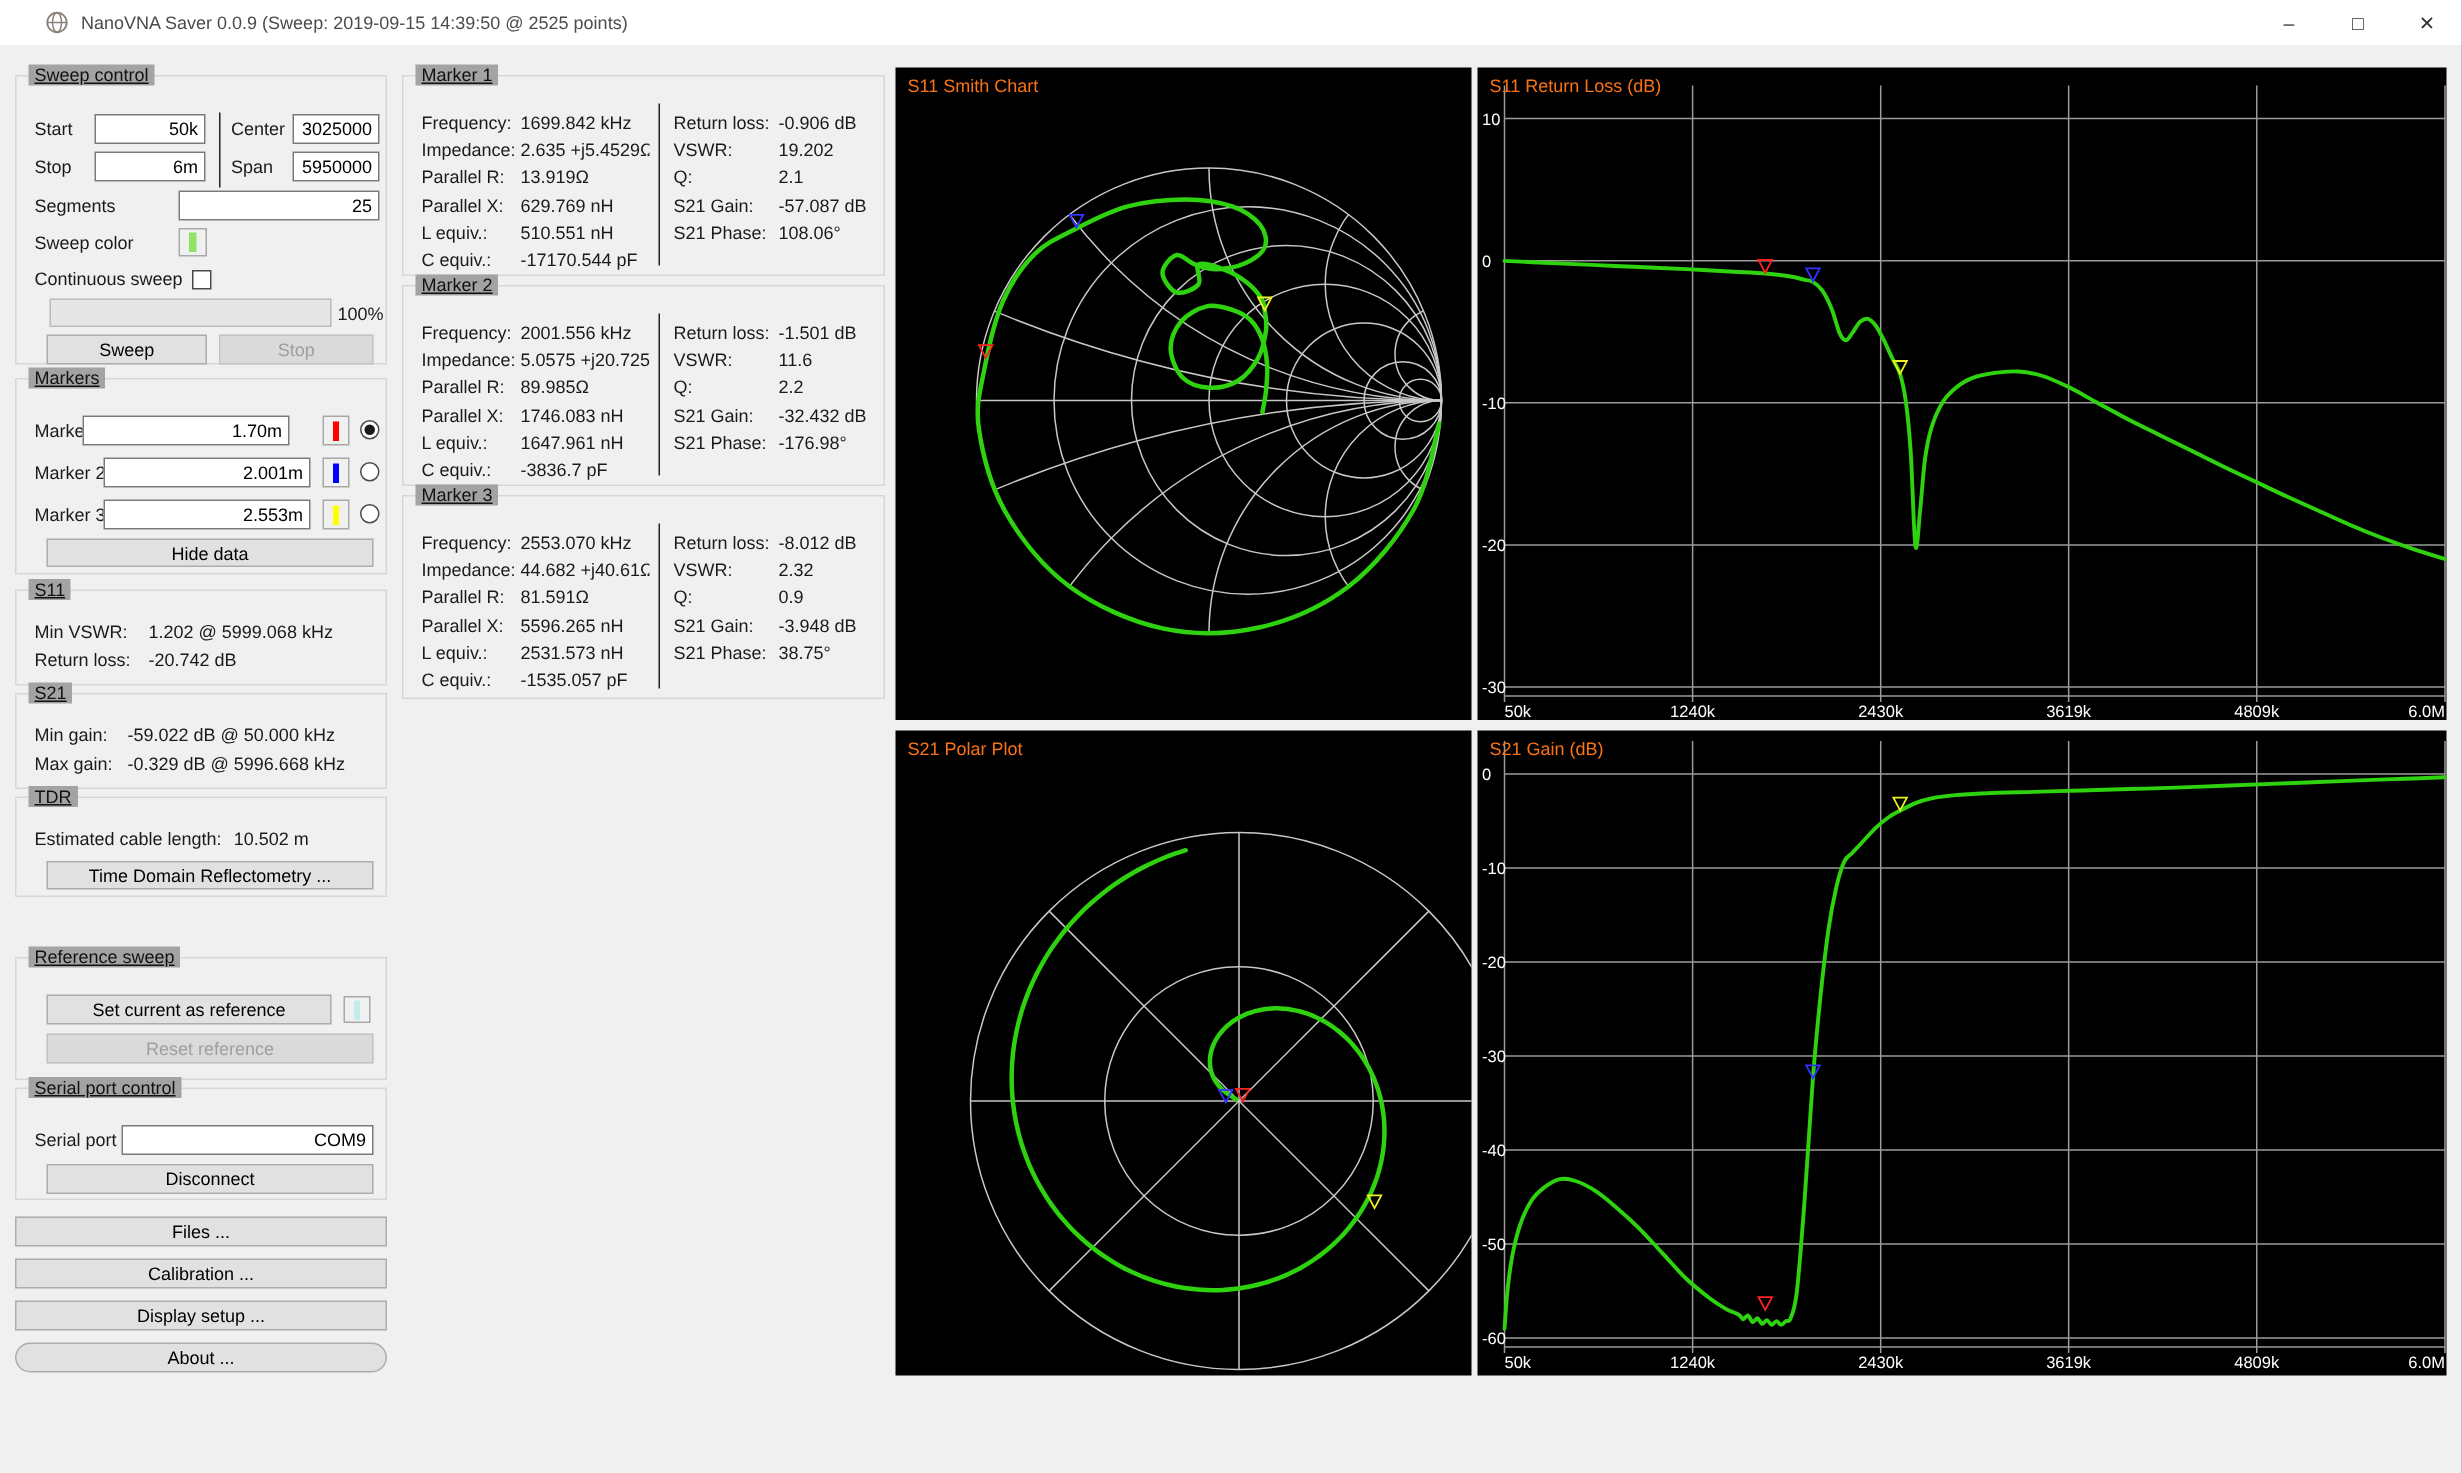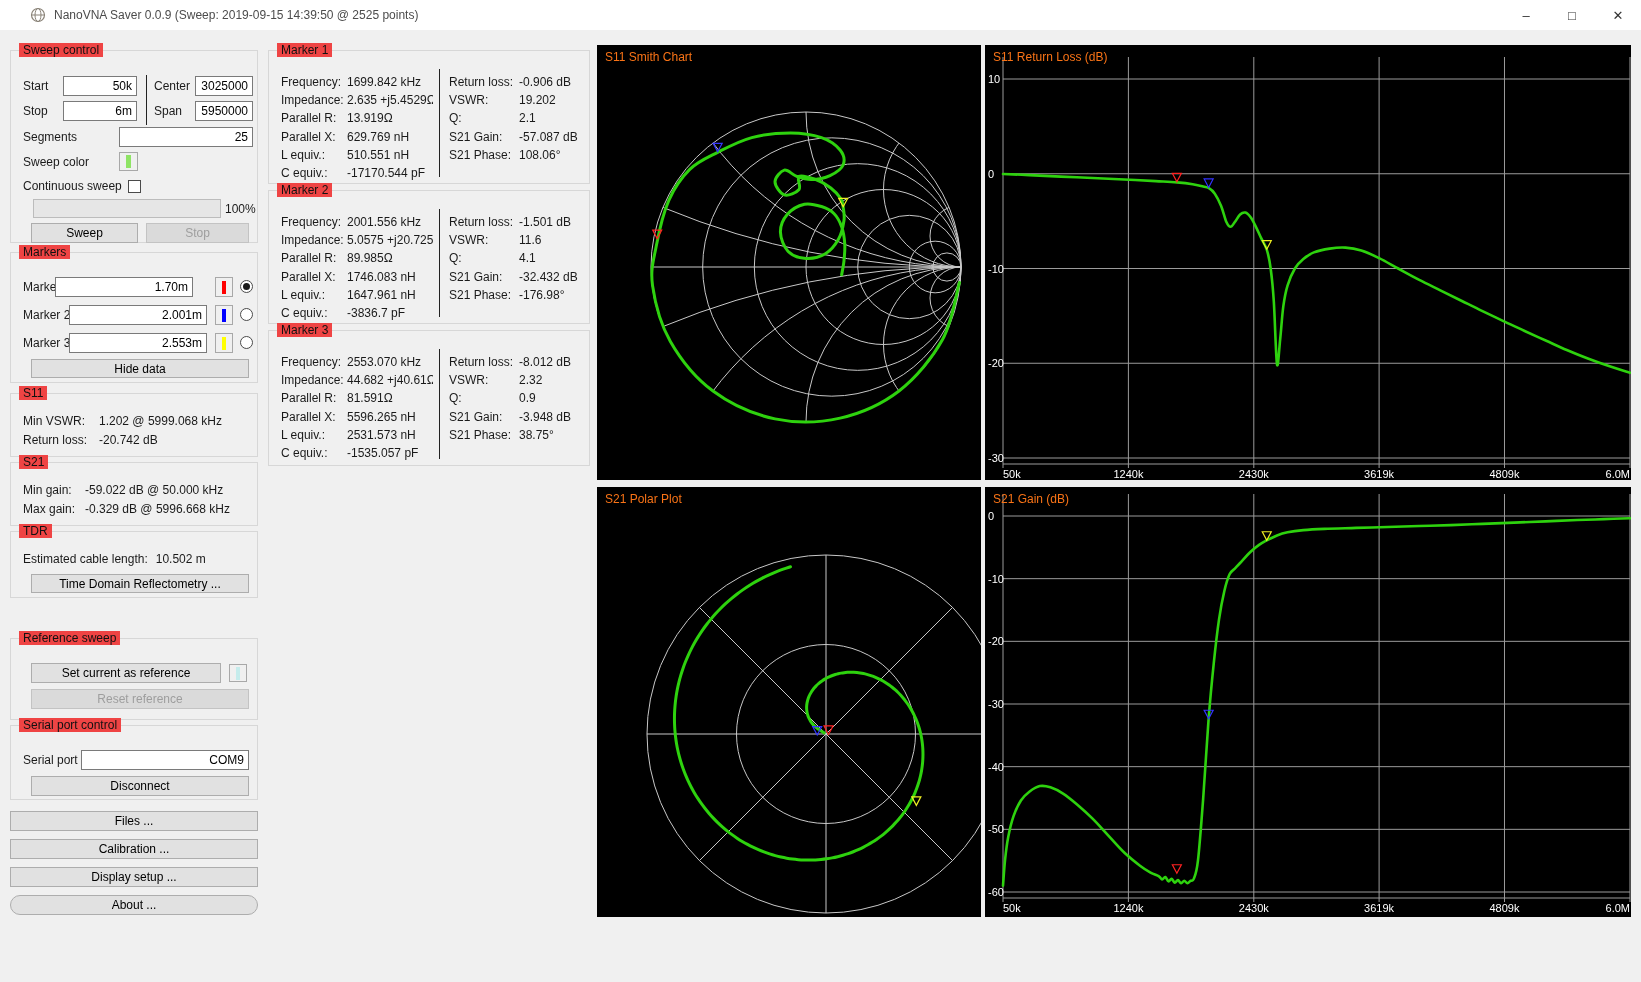--- a/index.html
+++ b/index.html
@@ -9,22 +9,22 @@
   
   .titlebar{position:absolute;left:0;top:0;width:100%;height:30px;background:#ffffff;
             display:flex;align-items:center;}
   .app-icon{margin-left:30px;width:16px;height:16px;flex:0 0 auto;}
   .title-text{margin-left:8px;color:#4c4c4c;font-size:12px;}
   .win-controls{margin-left:auto;display:flex;height:30px;}
   .win-btn{width:46px;height:30px;display:flex;align-items:center;justify-content:center;
            color:#333;font-size:13px;}
   
   .groupbox{position:absolute;border:1px solid #d7d7d7;background:#f0f0f0;box-sizing:border-box;}
-  .gb-title{position:absolute;top:-8px;left:8px;background:#ef4444;padding:0 4px;color:#111;
-            white-space:nowrap;line-height:14px;}
+  .gb-title{position:absolute;top:-8px;left:8px;background:#a3a3a3;padding:0 4px;color:#111;
+            white-space:nowrap;line-height:14px;text-decoration:underline;}
   
   .tb{position:absolute;box-sizing:border-box;background:#fff;border:1px solid #7a7a7a;
       text-align:right;padding:0 4px;font-size:12px;font-family:inherit;color:#000;height:20px;}
   .btn{position:absolute;box-sizing:border-box;background:#e1e1e1;border:1px solid #adadad;
        display:flex;align-items:center;justify-content:center;font-size:12px;color:#000;
        cursor:default;white-space:nowrap;}
   .btn.disabled{background:#dadada;border-color:#c3c3c3;color:#9e9e9e;}
   .lblabs{position:absolute;white-space:nowrap;}
   .swatch{position:absolute;box-sizing:border-box;background:#f0f0f0;border:1px solid #a8a8a8;
           display:flex;align-items:center;justify-content:center;}
@@ -213,21 +213,21 @@
     <span>C equiv.:</span>
       <span>-3836.7 pF</span>
   </div>
   <div class="mk-divider" style="left:170px;top:18px;height:108px;"></div>
   <div class="mcol" style="left:180px;top:22px;width:138px;grid-template-columns:70px 1fr;">
     <span>Return loss:</span>
       <span>-1.501 dB</span>
     <span>VSWR:</span>
       <span>11.6</span>
     <span>Q:</span>
-      <span>4.1</span>
+      <span>2.2</span>
     <span>S21 Gain:</span>
       <span>-32.432 dB</span>
     <span>S21 Phase:</span>
       <span>-176.98°</span>
   </div>
 </div>
 
 <div class="groupbox" style="left:268px;top:330px;width:322px;height:136px;">
   <span class="gb-title">Marker 3</span>
   <div class="mcol" style="left:12px;top:22px;width:152px;grid-template-columns:66px 1fr;">

